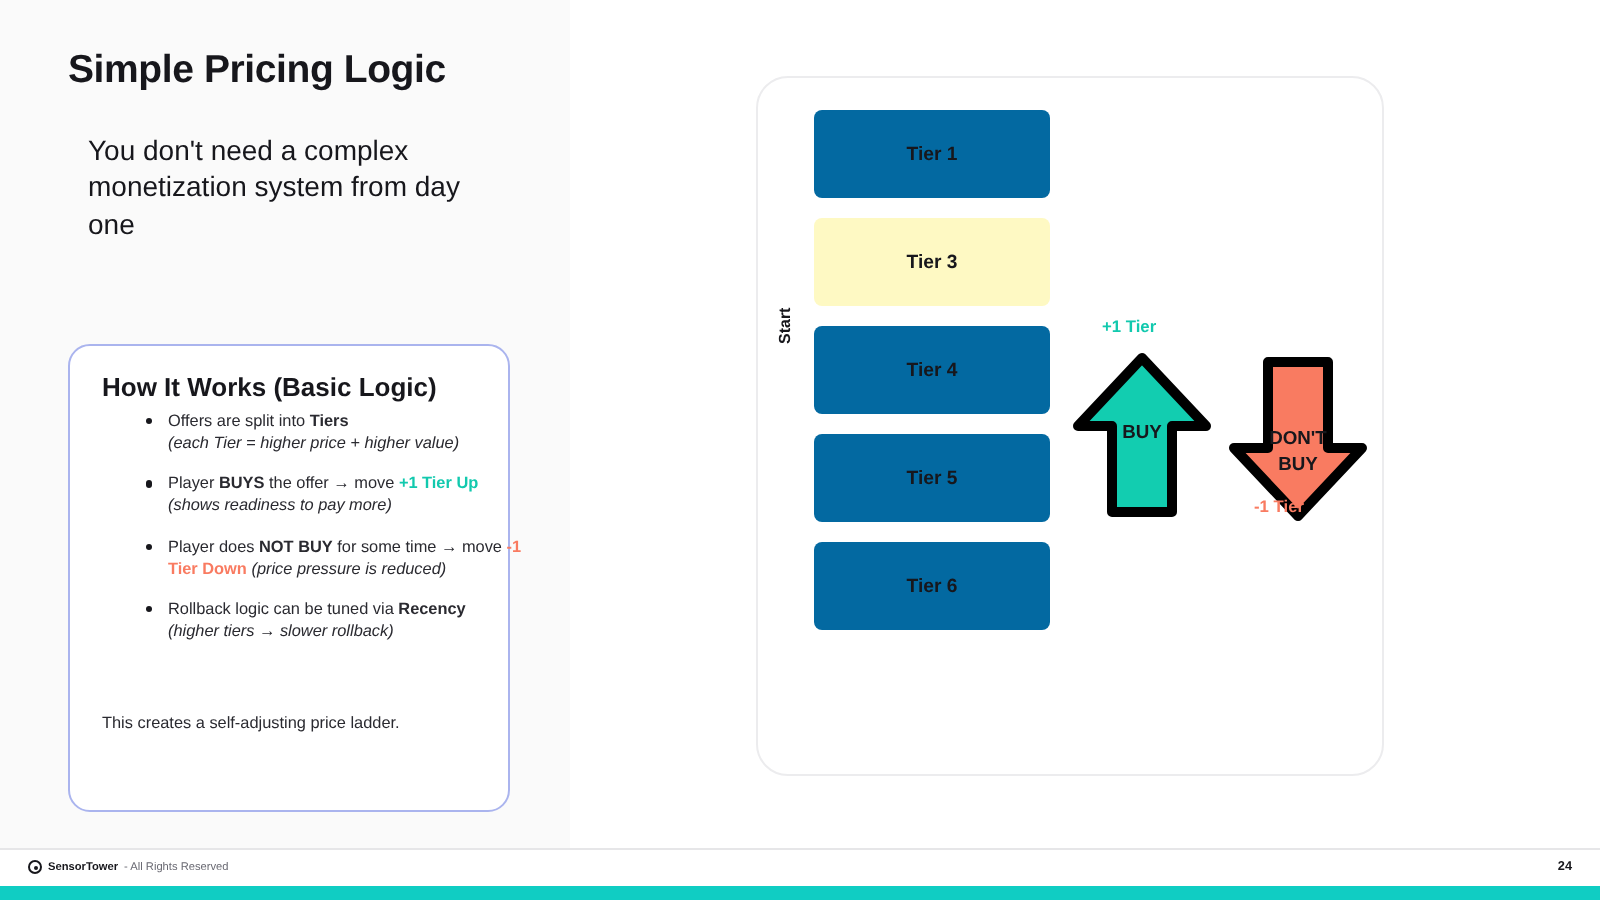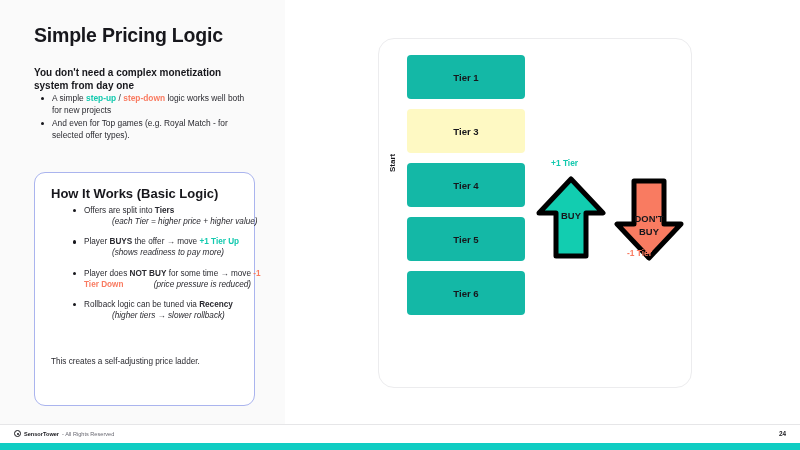--- a/index.html
+++ b/index.html
@@ -36,25 +36,25 @@
     left: 34px;
     top: 24px;
     font-size: 19.5px;
     font-weight: bold;
     letter-spacing: -0.2px;
     color: #17171c;
   }
 
   .intro {
     position: absolute;
-    left: 34px;
+    left: 44px;
     top: 66px;
     width: 212px;
-    font-size: 10px;
-    font-weight: bold;
+    font-size: 14px;
+    font-weight: normal;
     line-height: 1.32;
     color: #17171c;
   }
 
   .intro-list {
     position: absolute;
     left: 34px;
     top: 93px;
     width: 216px;
     margin: 0;
@@ -76,21 +76,21 @@
     top: 4px;
     width: 3.2px;
     height: 3.2px;
     border-radius: 50%;
     background: #17171c;
   }
 
   .hl-up   { color: #12c9ae; font-weight: bold; }
   .hl-down { color: #f97b61; font-weight: bold; }
   .b       { font-weight: bold; }
-  .i       { font-style: italic; margin-left: 28px; }
+  .i       { font-style: italic; }
 
   
   .how-card {
     position: absolute;
     left: 34px;
     top: 172px;
     width: 221px;
     height: 234px;
     border: 1.1px solid #aab4ee;
     border-radius: 11px;
@@ -170,21 +170,21 @@
   .tier-stack {
     position: absolute;
     left: 407px;
     top: 55px;
     width: 118px;
   }
   .tier {
     width: 118px;
     height: 44px;
     margin-bottom: 10px;
-    background: #14b8a6;
+    background: #0369a1;
     border-radius: 4px;
     display: flex;
     align-items: center;
     justify-content: center;
     font-size: 9.6px;
     font-weight: bold;
     color: #17171c;
     box-sizing: border-box;
   }
   .tier.active {
@@ -305,28 +305,20 @@
 <body>
 
 <div class="slide">
 
   <div class="left-pane"></div>
 
   <div class="page-title">Simple Pricing Logic</div>
 
   <div class="intro">You don't need a complex monetization system from day one</div>
 
-  <ul class="intro-list">
-    <li>
-      <span>A simple </span><span class="hl-up">step-up</span><span> / </span><span class="hl-down">step-down</span><span> logic works well both for new projects</span>
-    </li>
-    <li>
-      <span>And even for Top games (e.g. Royal Match - for selected offer types).</span>
-    </li>
-  </ul>
 
   <div class="how-card">
     <div class="how-title">How It Works (Basic Logic)</div>
 
     <ul class="how-list">
       <li>
         <span>Offers are split into </span><span class="b">Tiers</span><span></span><br>
         <span class="i">(each Tier = higher price + higher value)</span>
       </li>
       <li>

